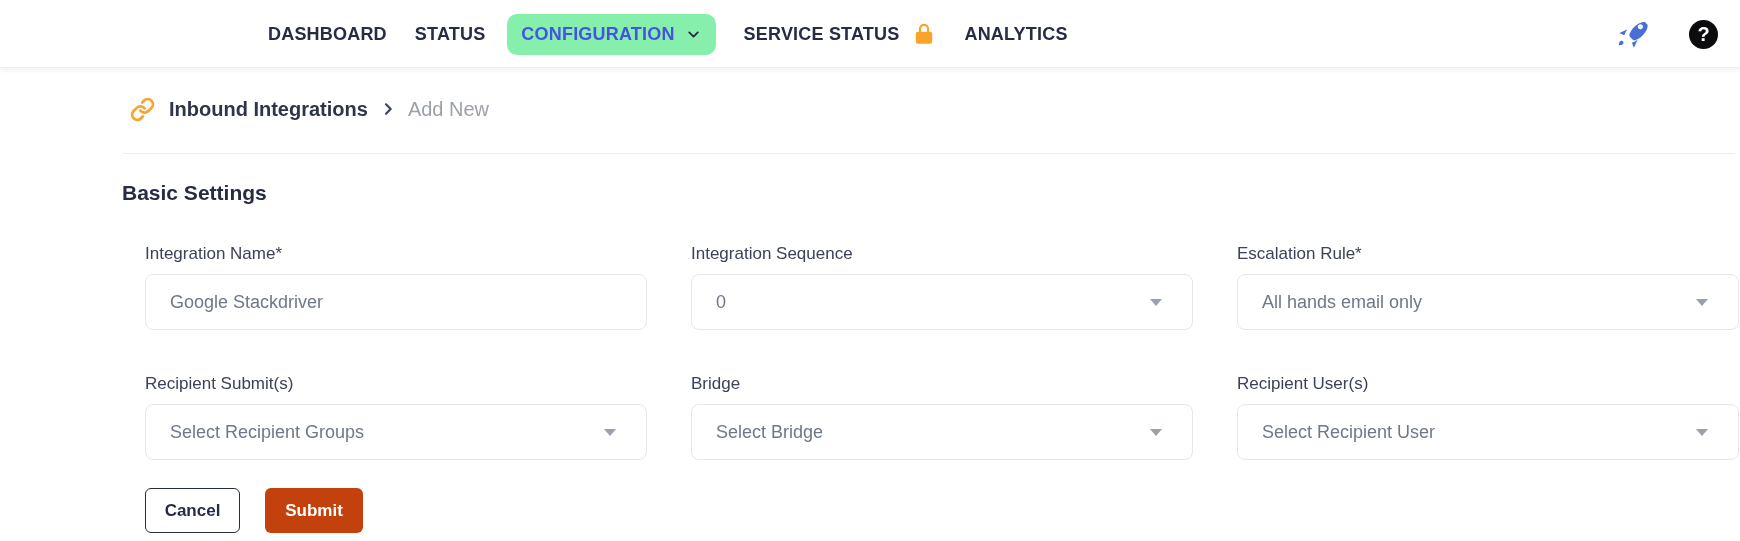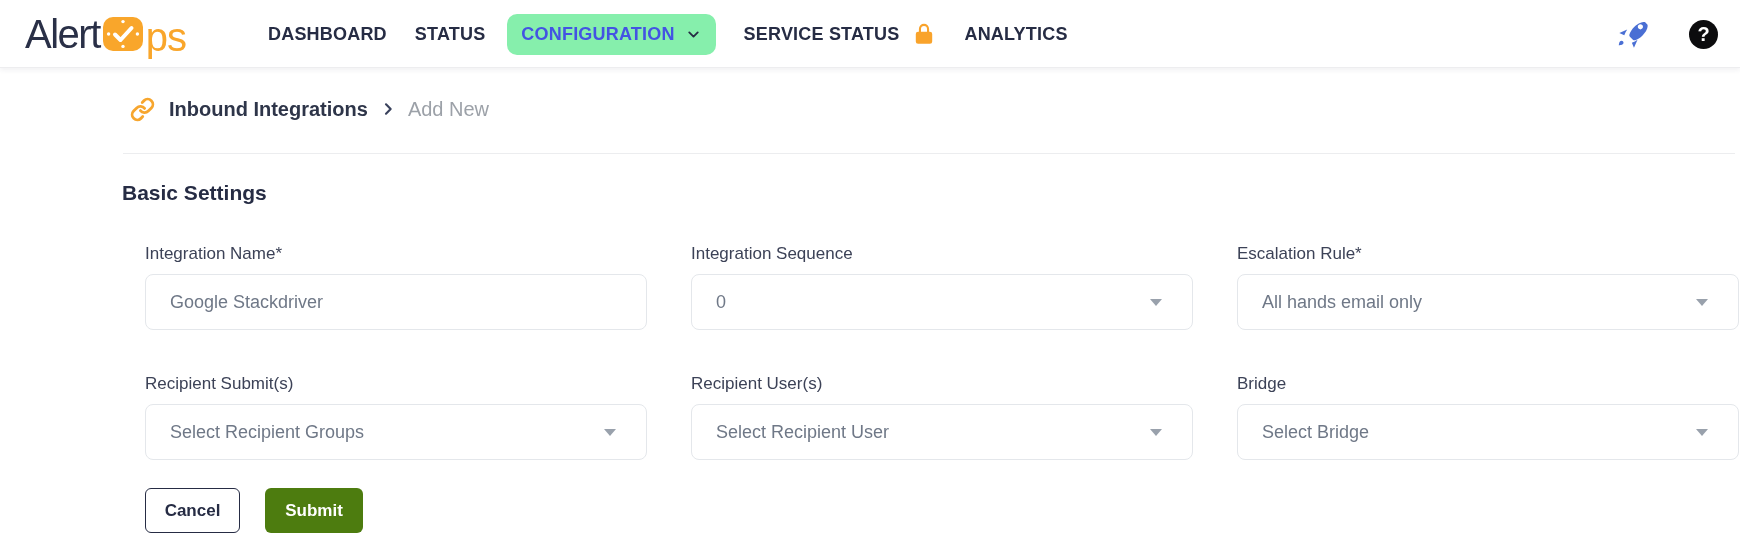--- a/index.html
+++ b/index.html
@@ -66,41 +66,29 @@
   .select-text { font-size:18px; color:#6F7887; }
   .caret { width:0; height:0; border-left:6px solid transparent;
            border-right:6px solid transparent; border-top:7px solid #99A1AC;
            margin-right:6px; }
 
   .button-row { display:flex; align-items:center; margin:28px 0 0 145px; }
   .btn-cancel { width:95px; height:45px; background:#fff; color:#262C44;
                 border:1.6px solid #262C44; border-radius:6px; font-size:17px;
                 font-weight:600; cursor:pointer;
                 font-family:Liberation Sans, sans-serif; }
-  .btn-submit { width:98px; height:45px; background:#4d7c0f; color:#fff;
+  .btn-submit { width:98px; height:45px; background:#c2410c; color:#fff;
                 border:none; border-radius:6px; font-size:17px; font-weight:600;
                 cursor:pointer; margin-left:25px;
                 font-family:"Liberation Sans", sans-serif; }
 </style>
 </head>
 <body>
 
 <header class="navbar">
-  <div class="logo">
-    <span class="logo-text1">Alert</span>
-    <svg class="logo-icon" width="42" height="38" viewBox="0 0 42 38">
-      <rect x="1" y="2" width="40" height="34" rx="10" fill="#F9A62B"></rect>
-      <path d="M13 19.5l5.5 5.5 11-12" stroke="#ffffff" stroke-width="4" fill="none" stroke-linecap="round" stroke-linejoin="round"></path>
-      <circle cx="21" cy="6.6" r="1.7" fill="#ffffff"></circle>
-      <circle cx="6.6" cy="19" r="1.7" fill="#ffffff"></circle>
-      <circle cx="35.4" cy="19" r="1.7" fill="#ffffff"></circle>
-      <circle cx="21" cy="31.4" r="1.7" fill="#ffffff"></circle>
-    </svg>
-    <span class="logo-text2">ps</span>
-  </div>
 
   <nav class="nav-menu">
     <div class="nav-item">DASHBOARD</div>
     <div class="nav-item">STATUS</div>
     <div class="nav-item pill">
       <span>CONFIGURATION</span>
       <span class="chev">
         <svg width="17" height="17" viewBox="0 0 24 24" fill="none" stroke="#262C44" stroke-width="2.6" stroke-linecap="round" stroke-linejoin="round">
             <polyline points="6 9 12 15 18 9"></polyline>
           </svg>
@@ -172,31 +160,31 @@
 
   <div class="field">
     <label>Recipient Submit(s)</label>
     <div class="select-box">
       <span class="select-text">Select Recipient Groups</span>
       <span class="caret"></span>
     </div>
   </div>
 
   <div class="field">
-    <label>Recipient User(s)</label>
+    <label>Bridge</label>
     <div class="select-box">
-      <span class="select-text">Select Recipient User</span>
+      <span class="select-text">Select Bridge</span>
       <span class="caret"></span>
     </div>
   </div>
 
   <div class="field">
-    <label>Bridge</label>
+    <label>Recipient User(s)</label>
     <div class="select-box">
-      <span class="select-text">Select Bridge</span>
+      <span class="select-text">Select Recipient User</span>
       <span class="caret"></span>
     </div>
   </div>
 
 </div>
 
 <div class="button-row">
   <button class="btn-cancel">Cancel</button>
   <button class="btn-submit">Submit</button>
 </div>

